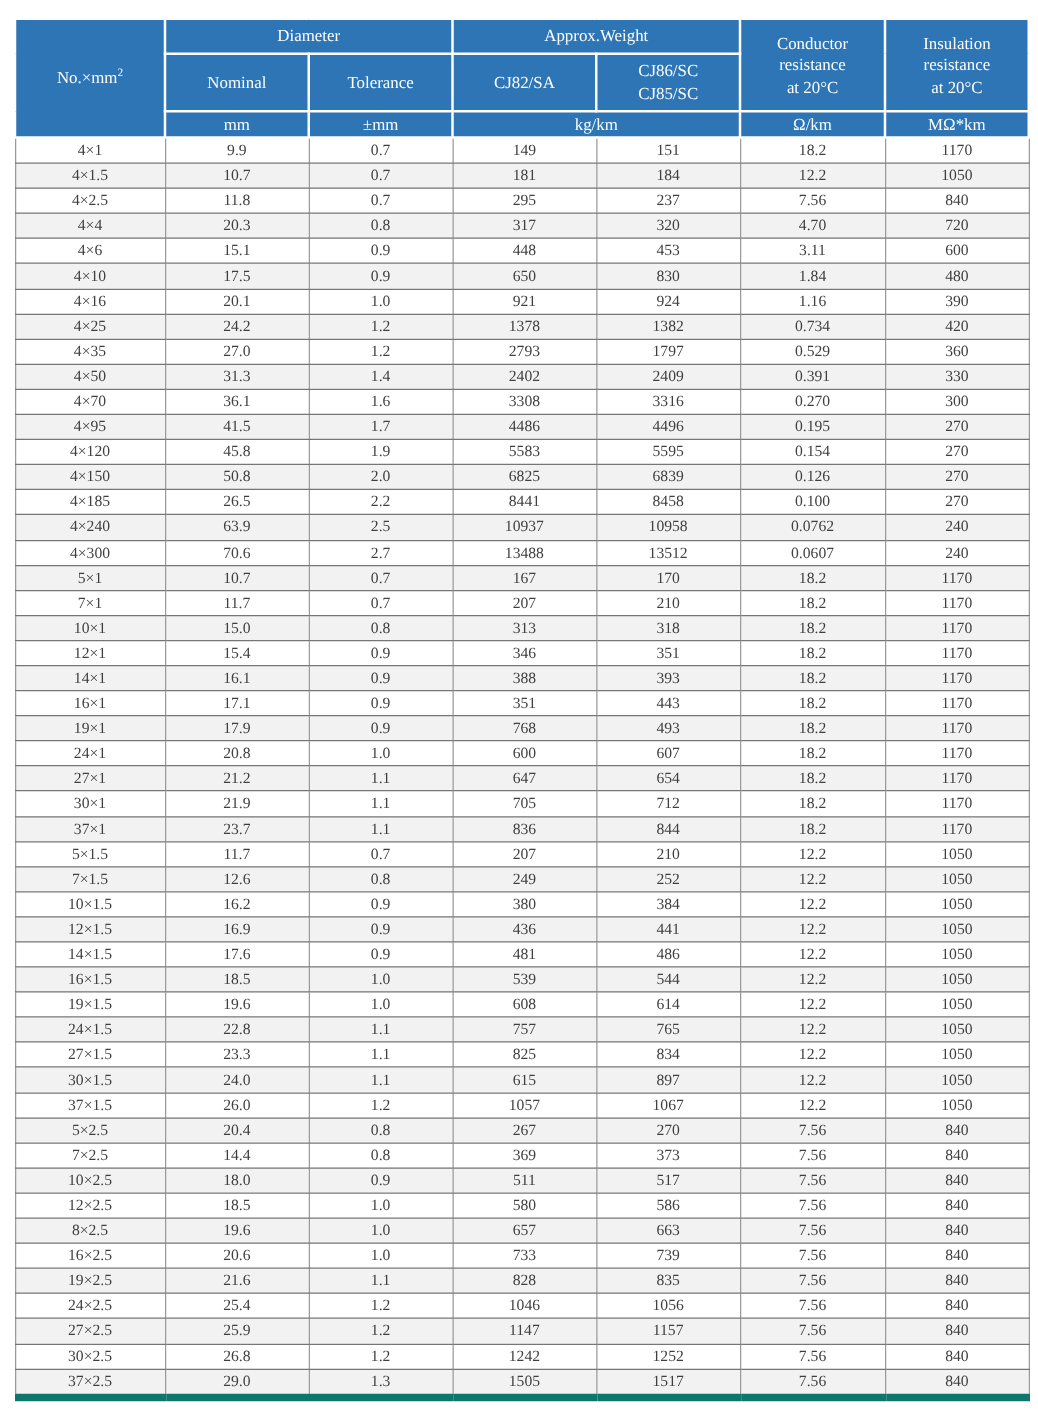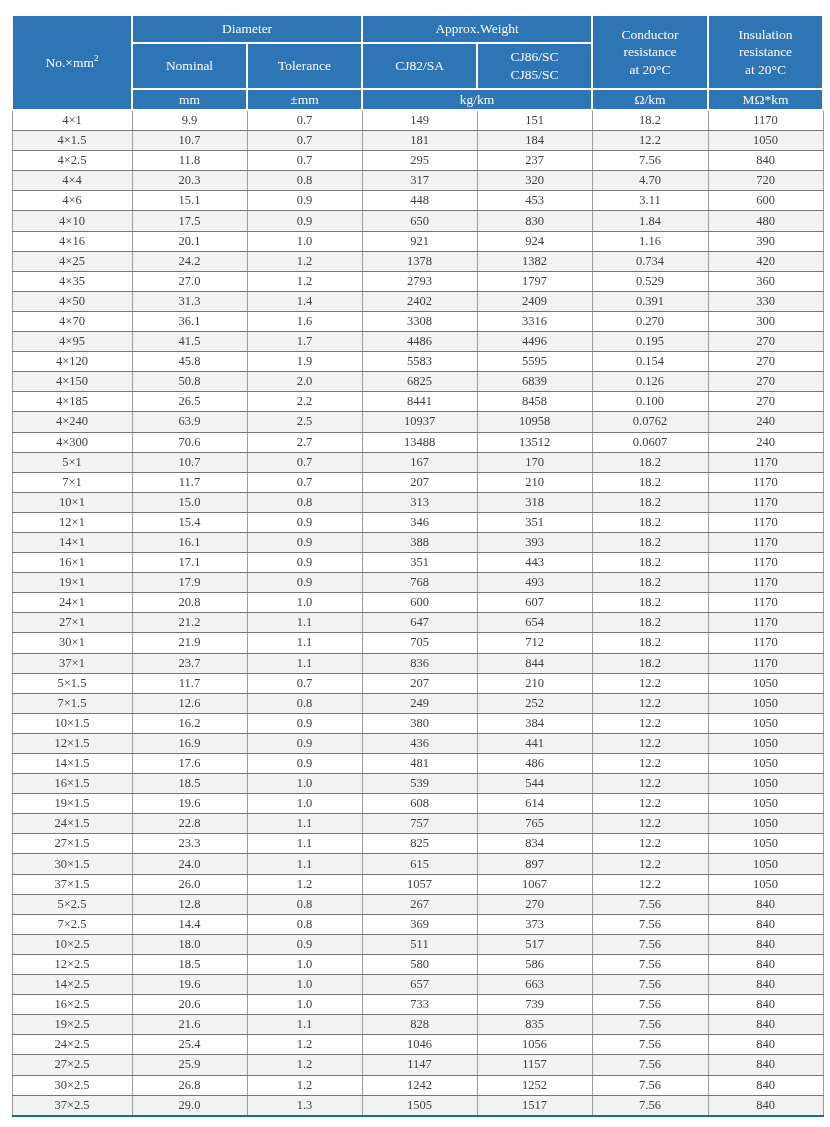--- a/index.html
+++ b/index.html
@@ -44,21 +44,21 @@
     border-right: 1px solid #9b9b9b;
     text-align: center;
     vertical-align: middle;
     color: #3f3f3f;
     font-size: 12.5px;
     height: 19.1px;
     padding: 0;
     background: #ffffff;
   }
   tbody tr:nth-child(even) td { background: #f2f2f2; }
-  tbody tr:last-child td { border-bottom: 2px solid #0f766e; }
+  tbody tr:last-child td { border-bottom: 6px solid #0f766e; }
   tbody tr:first-child td { border-top: 1px solid #5a5a5a; }
 </style>
 </head>
 <body>
 
 <div class="wrap">
   <table class="spec">
     <colgroup>
       <col style="width:120px">
       <col style="width:115px">
@@ -450,21 +450,21 @@
           <td>37×1.5</td>
           <td>26.0</td>
           <td>1.2</td>
           <td>1057</td>
           <td>1067</td>
           <td>12.2</td>
           <td>1050</td>
         </tr>
         <tr>
           <td>5×2.5</td>
-          <td>12.8</td>
+          <td>20.4</td>
           <td>0.8</td>
           <td>267</td>
           <td>270</td>
           <td>7.56</td>
           <td>840</td>
         </tr>
         <tr>
           <td>7×2.5</td>
           <td>14.4</td>
           <td>0.8</td>
@@ -485,21 +485,21 @@
         <tr>
           <td>12×2.5</td>
           <td>18.5</td>
           <td>1.0</td>
           <td>580</td>
           <td>586</td>
           <td>7.56</td>
           <td>840</td>
         </tr>
         <tr>
-          <td>14×2.5</td>
+          <td>8×2.5</td>
           <td>19.6</td>
           <td>1.0</td>
           <td>657</td>
           <td>663</td>
           <td>7.56</td>
           <td>840</td>
         </tr>
         <tr>
           <td>16×2.5</td>
           <td>20.6</td>

